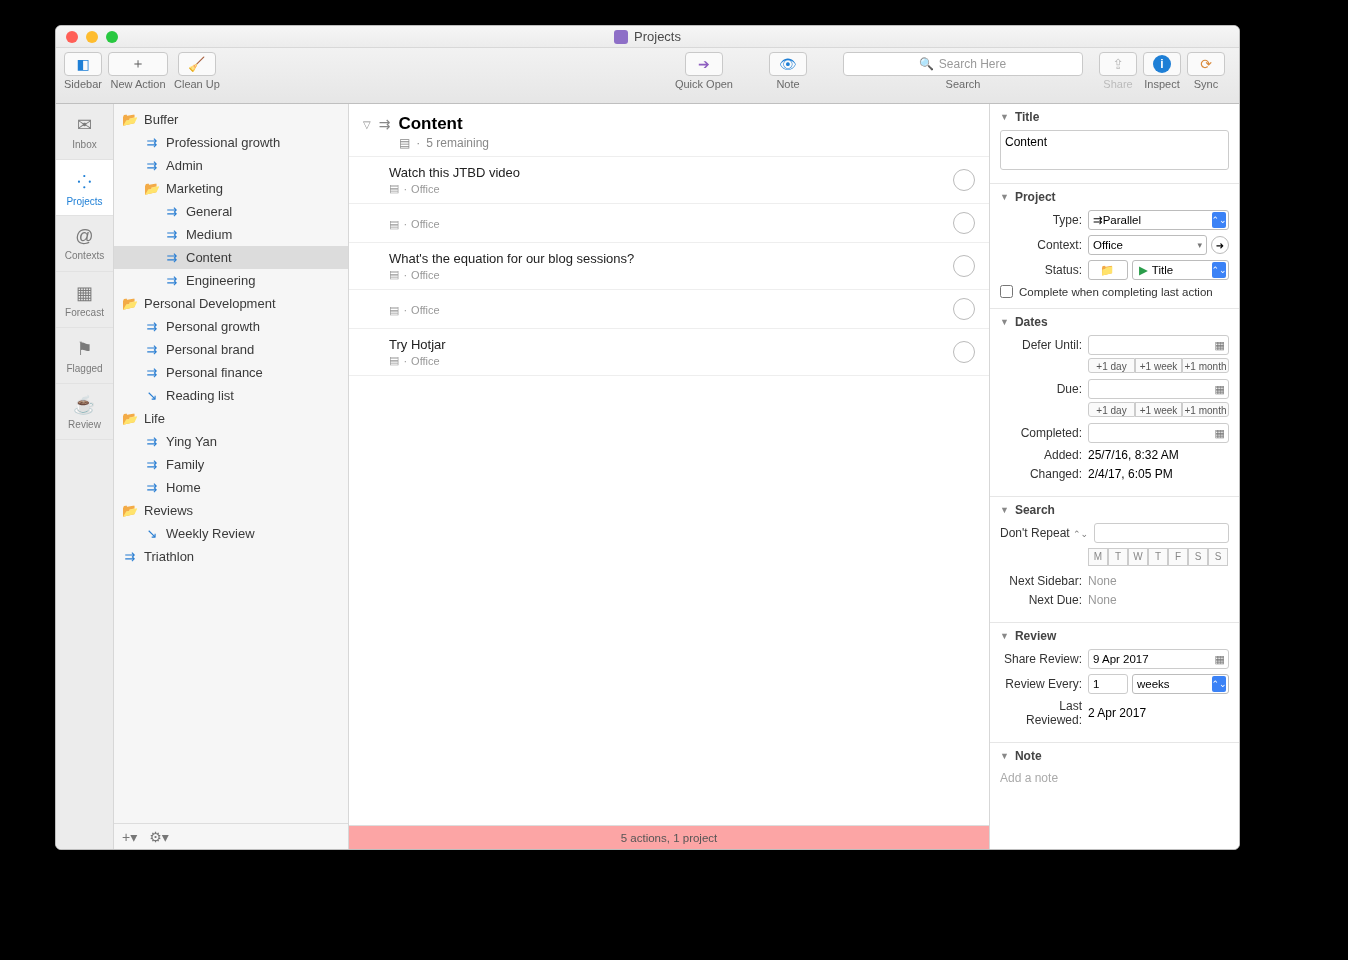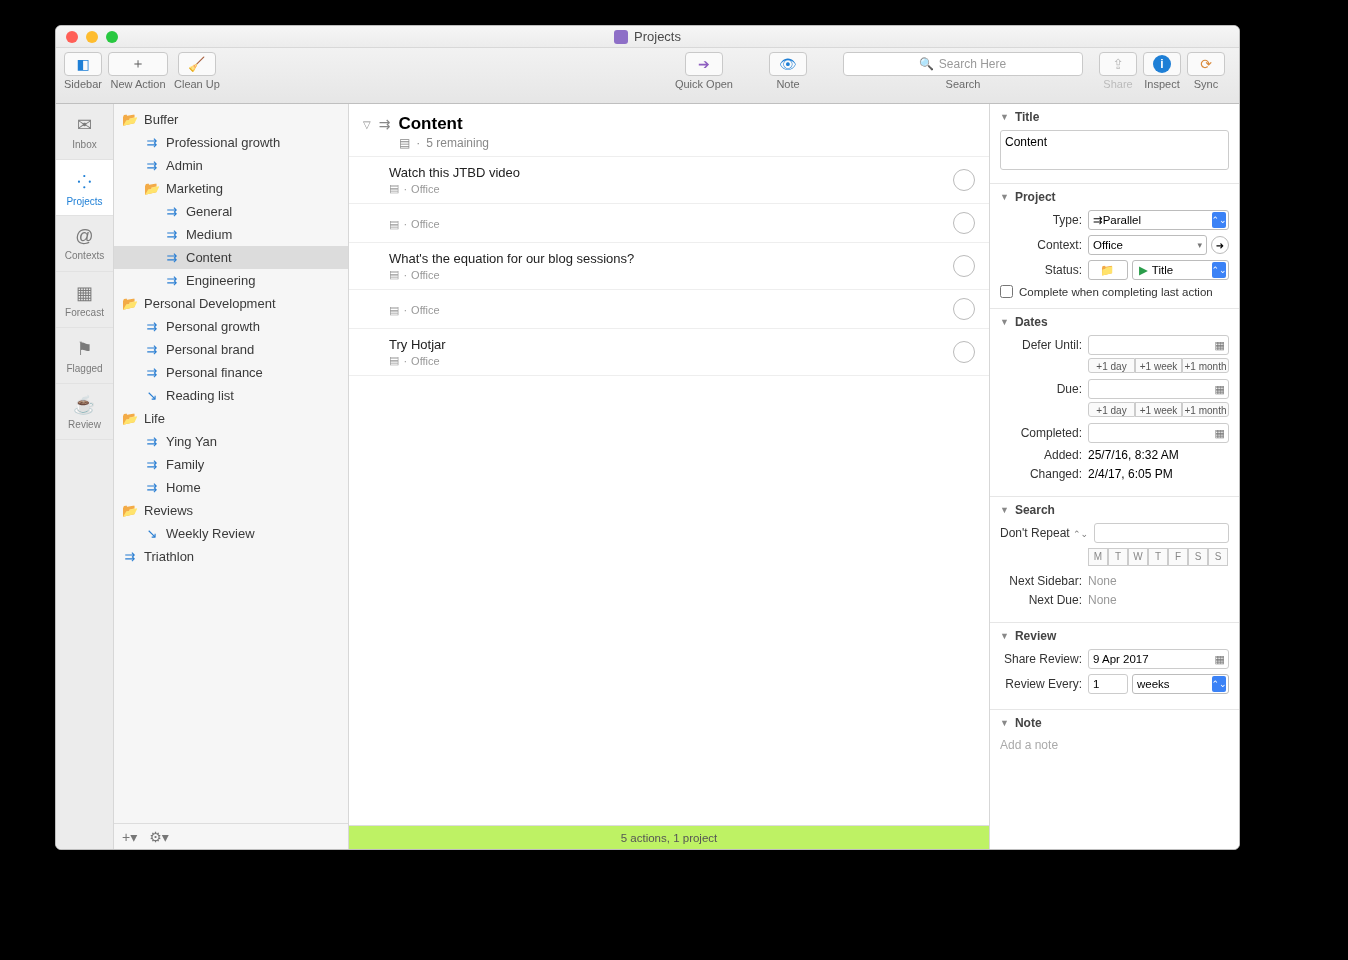--- a/index.html
+++ b/index.html
@@ -41,21 +41,21 @@
   .chead .disclose{ color:#888; font-size:10px;}
   .chead .picon{ color:#888; font-size:14px;}
   .chead h2{ font-size:17px; font-weight:600;}
   .chead .sub{ margin-left:36px; color:#888; font-size:12px; display:flex; gap:6px; align-items:center; margin-top:2px;}
   .tasks{ flex:1; overflow:auto;}
   .task { display:flex; align-items:center; padding:8px 14px 8px 40px; border-bottom:1px solid #eee; position:relative;gap:48px;}
   .task .tbody{ flex:1;}
   .task .ttitle{ font-size:13px; color:#222;}
   .task .tmeta{ font-size:11px; color:#999; margin-top:2px; display:flex; gap:4px; align-items:center;}
   .task .check{ width:22px; height:22px; border:1.5px solid #bbb; border-radius:50%; margin-left:12px;}
-  .status { height:24px; border-top:1px solid #ddd; background:#bef264; display:flex; align-items:center; justify-content:center; font-size:11.5px; color:#555;}
+  .status { height:24px; border-top:1px solid #ddd; background:#fca5a5; display:flex; align-items:center; justify-content:center; font-size:11.5px; color:#555;}
   
   .inspector { width:250px; background:#fff; border-left:1px solid #d7d7d7; overflow:auto; font-size:12px;}
   .sec { border-bottom:1px solid #e6e6e6; padding:6px 10px 10px 10px;}
   .sechead { display:flex; align-items:center; gap:6px; color:#444; font-size:12px; margin-bottom:6px;}
   .sechead .tri{ color:#888; font-size:9px;}
   .sechead .lab{ font-weight:600;}
   .inspector textarea.title{ width:100%; height:40px; border:1px solid #ccc; border-radius:3px; padding:4px; font-size:12px; resize:none;}
   .irow{ display:flex; align-items:center; margin-bottom:5px;}
   .irow .ilab{ width:88px; text-align:right; color:#333; padding-right:6px;}
   .irow .ival{ flex:1; display:flex; align-items:center; gap:4px;}
@@ -501,20 +501,26 @@
             <div class="ival">
           <div class="mini-input" style="flex:0 0 40px">
                 <span>1</span>
               </div>
           <div class="select">
                 <span>weeks</span>
                 <span class="arr">⌃⌄</span>
               </div>
         </div>
           </div>
+        <div class="irow">
+            <div class="ilab">Last Reviewed:</div>
+            <div class="ival">
+              <span>2 Apr 2017</span>
+            </div>
+          </div>
       </div>
 
       <div class="sec" style="border-bottom:none">
         <div class="sechead">
             <span class="tri">▼</span>
             <span class="lab">Note</span>
           </div>
         <div class="noteph">Add a note</div>
       </div>
     </div>

